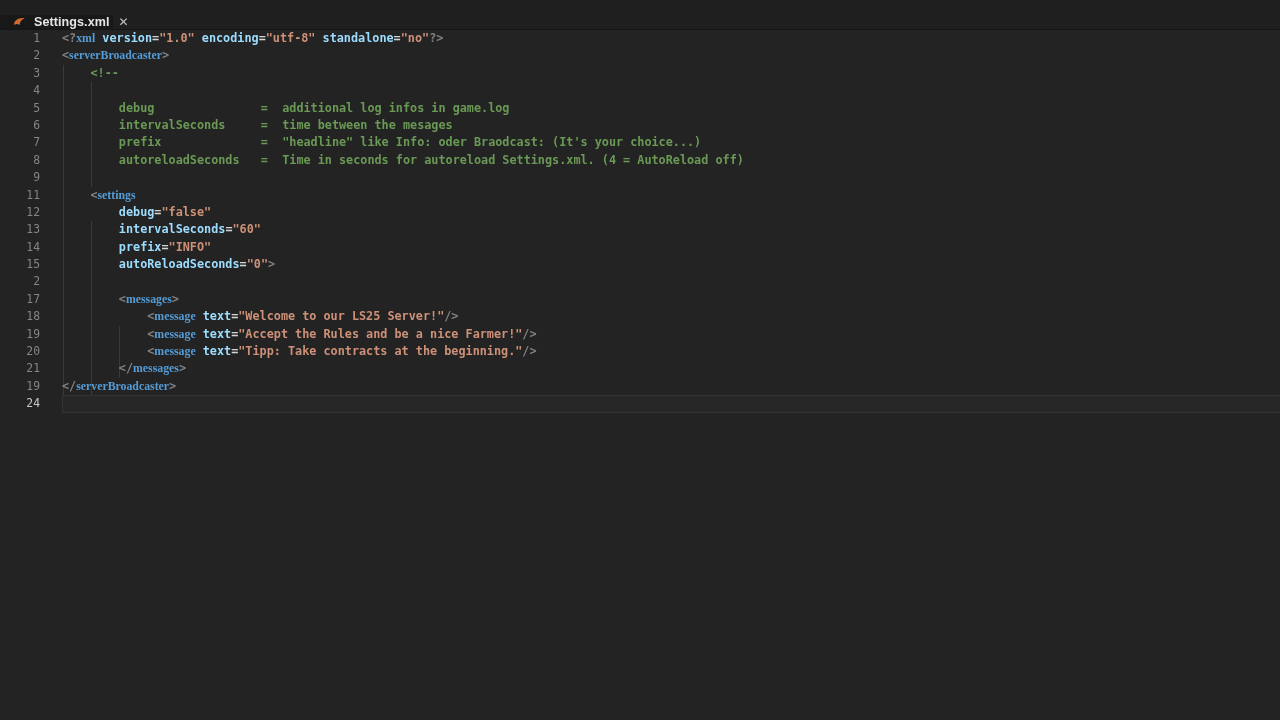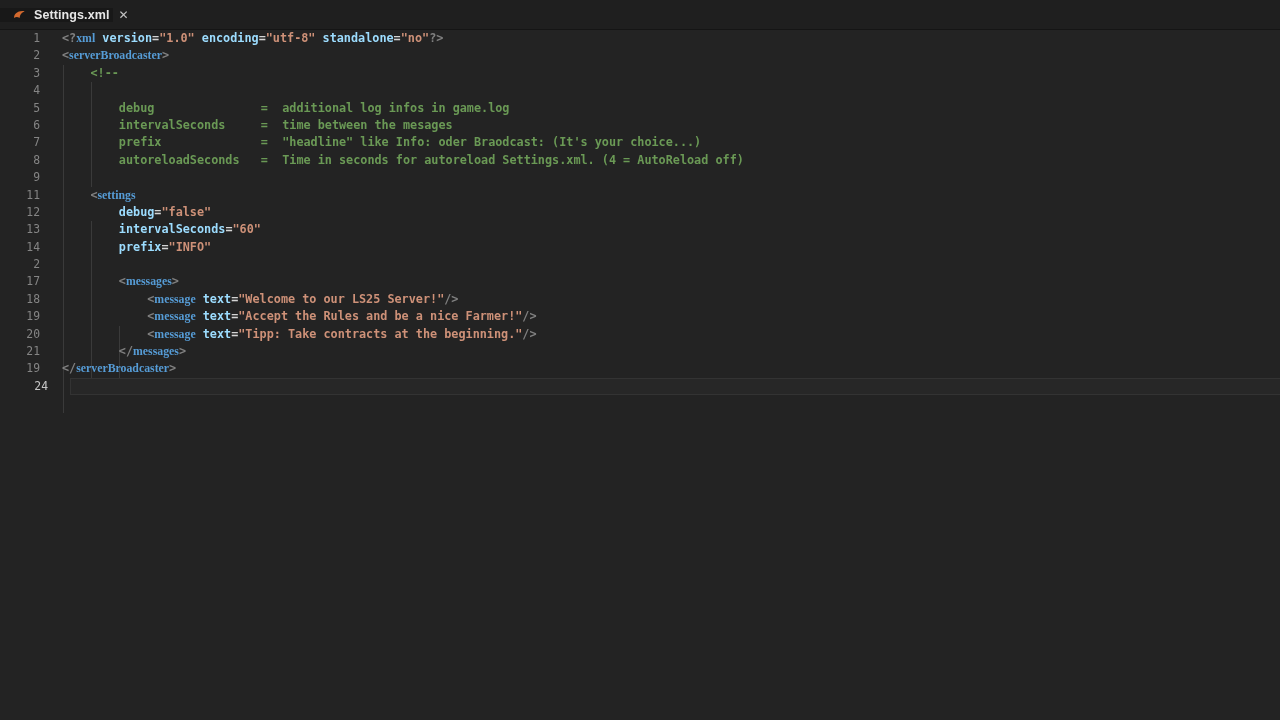--- a/index.html
+++ b/index.html
@@ -8,21 +8,21 @@
     background: var(--editor-bg, #232323);
     font-family: "Liberation Sans", sans-serif;
   }
 
   
   .tabbar {
     height: 29px; width: 100%;
     background: var(--tabbar-bg, #1f1f1f);
     border-bottom: 1px solid var(--tabbar-border, #151515);
     box-sizing: content-box;
-    display: flex; align-items: center;
+    display: flex; align-items: flex-end;
   }
   .tab {
     width: 113px; box-sizing: border-box;
     background: var(--tab-bg, #181818);
     display: flex; align-items: center;
     padding: 0 8px 0 13px; gap: 7px;
     cursor: pointer;
   }
   .tab-icon { width: 14px; height: 14px; flex: none; display: flex; align-items: center; }
   .tab-label {
@@ -48,21 +48,21 @@
 
   .lines { position: absolute; inset: 0; }
   .line { display: flex; height: 17.4px; line-height: 17.4px; }
   .ln {
     flex: none; width: 40px; text-align: right;
     color: var(--line-number, #858585);
     font-weight: 400; font-size: 11.4px;
     user-select: none;
   }
   .code { flex: 1; margin-left: 22px; white-space: pre; }
-  .line.current .ln { color: var(--line-number-active, #c6c6c6); padding-left: 8px; }
+  .line.current .ln { color: var(--line-number-active, #c6c6c6); }
   .line.current .code {
     background: var(--current-line-bg, #272727);
     box-shadow: inset 0 1px 0 var(--current-line-border, #333333),
                 inset 0 -1px 0 var(--current-line-border, #333333),
                 inset 1px 0 0 var(--current-line-border, #333333);
   }
 
   .tok-punct   { color: var(--punct, #808080); }
   .tok-tag     { color: var(--tag, #569cd6); font-family: Liberation Serif, serif; }
   .tok-attr    { color: var(--attr, #9cdcfe); }
@@ -140,20 +140,24 @@
       </div>
       <div class="line">
         <div class="ln">13</div>
         <div class="code"><span class="tok-plain">        </span><span class="tok-attr">intervalSeconds</span><span class="tok-eq">=</span><span class="tok-str">"60"</span></div>
       </div>
       <div class="line">
         <div class="ln">14</div>
         <div class="code"><span class="tok-plain">        </span><span class="tok-attr">prefix</span><span class="tok-eq">=</span><span class="tok-str">"INFO"</span></div>
       </div>
       <div class="line">
+        <div class="ln">15</div>
+        <div class="code"><span class="tok-plain">        </span><span class="tok-attr">autoReloadSeconds</span><span class="tok-eq">=</span><span class="tok-str">"0"</span><span class="tok-punct">&gt;</span></div>
+      </div>
+      <div class="line">
         <div class="ln">2</div>
         <div class="code"></div>
       </div>
       <div class="line">
         <div class="ln">17</div>
         <div class="code"><span class="tok-plain">        </span><span class="tok-punct">&lt;</span><span class="tok-tag">messages</span><span class="tok-punct">&gt;</span></div>
       </div>
       <div class="line">
         <div class="ln">18</div>
         <div class="code"><span class="tok-plain">            </span><span class="tok-punct">&lt;</span><span class="tok-tag">message</span><span class="tok-plain"> </span><span class="tok-attr">text</span><span class="tok-eq">=</span><span class="tok-str">"Welcome to our LS25 Server!"</span><span class="tok-punct">/&gt;</span></div>

